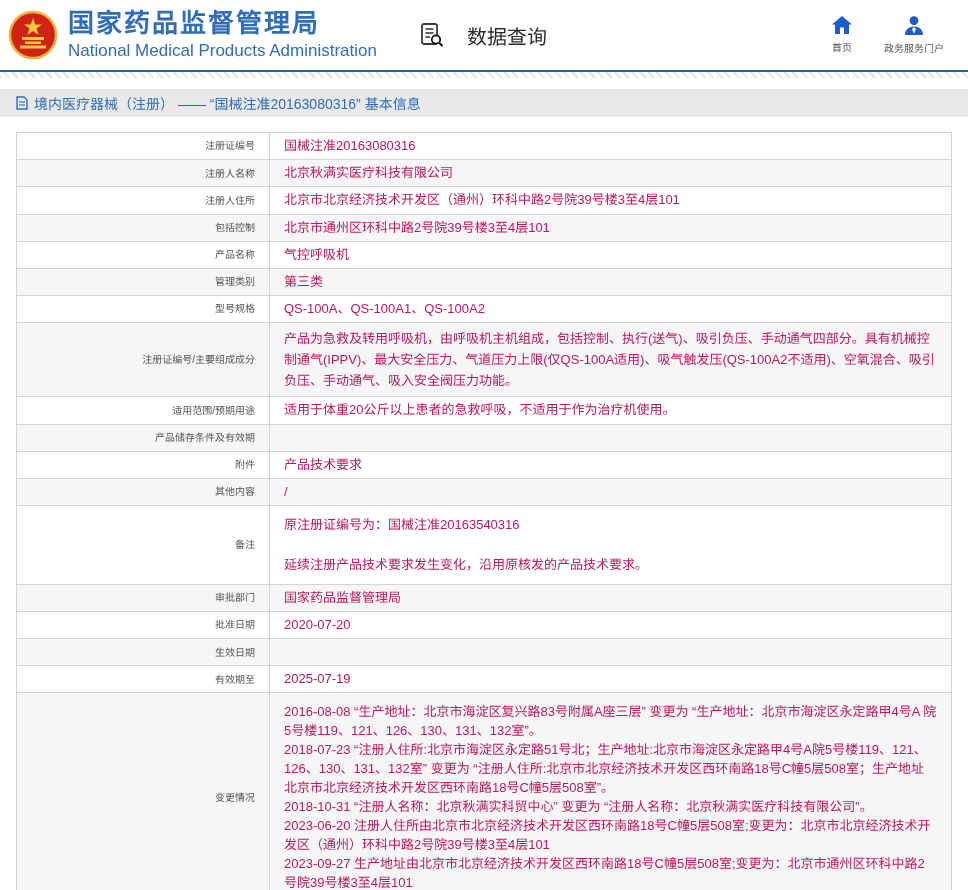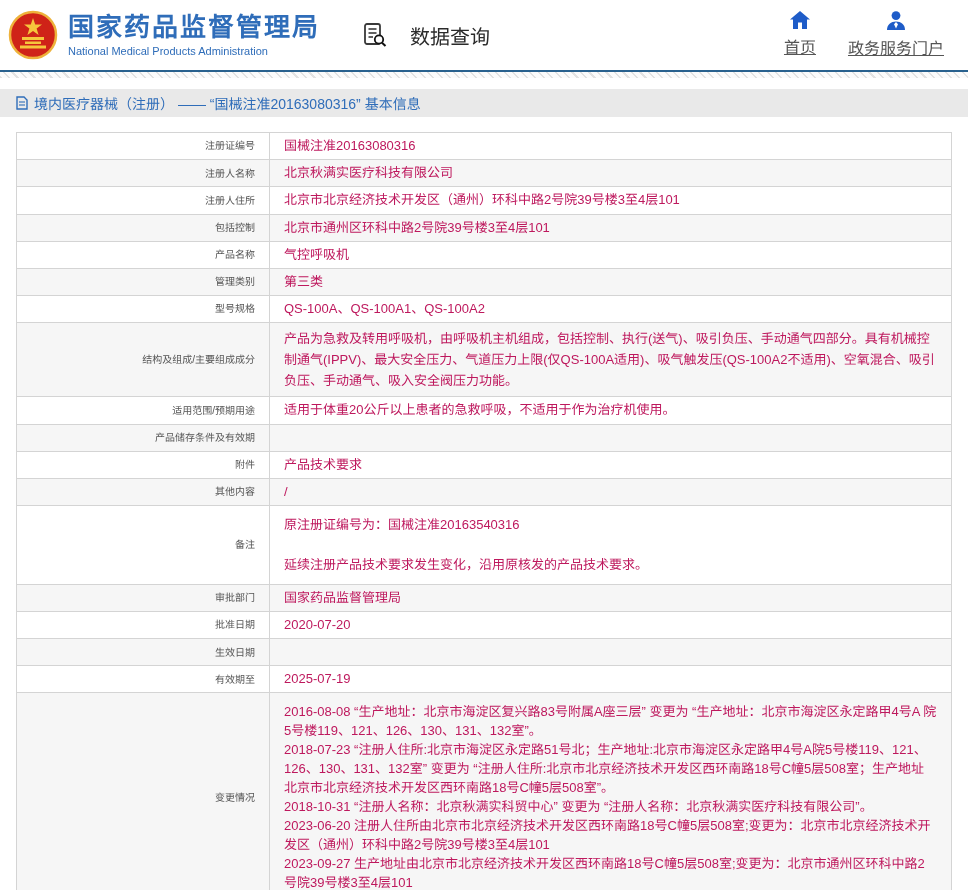--- a/index.html
+++ b/index.html
@@ -5,26 +5,26 @@
   * { box-sizing: border-box; margin: 0; padding: 0; }
   html, body { width: 968px; height: 890px; overflow: hidden; background: #ffffff;
     font-family: "Liberation Sans", "DejaVu Sans", sans-serif; }
 
   
   .header { display: flex; align-items: center; height: 70px; padding: 0 24px 0 8px; background: #fff; }
   .brand { display: flex; align-items: center; gap: 10px; }
   .emblem { width: 50px; height: 50px; flex: none; }
   .brand-text { display: flex; flex-direction: column; }
   .brand-cn { font-size: 26px; font-weight: bold; color: #2f6db9; letter-spacing: 2px; line-height: 1.1; }
-  .brand-en { font-size: 11px; color: #2f6db9; margin-top: 3px; }
+  .brand-en { font-size: 17px; color: #2f6db9; margin-top: 3px; }
   .query { display: flex; align-items: center; gap: 22px; margin-left: 42px; cursor: pointer; }
   .query-label { font-size: 20px; color: #2b2b2b; font-weight: 500; }
   .topnav { margin-left: auto; display: flex; gap: 32px; }
   .topnav-item { display: flex; flex-direction: column; align-items: center; gap: 5px; cursor: pointer; }
-  .topnav-label { font-size: 16px; color: #555; text-decoration: underline; }
+  .topnav-label { font-size: 10px; color: #555; }
 
   
   .rule { border-top: 2px solid #29618e; height: 8px;
     background: repeating-linear-gradient(45deg, #e2e2e2 0 1.5px, #fbfbfb 1.5px 6px); }
 
   
   .breadcrumb { margin-top: 11px; background: #e9e9e9; height: 28px; display: flex; align-items: center;
     padding: 8px 16px; gap: 6px; }
   .breadcrumb-text { color: #2f6db9; font-size: 14px; }
 
@@ -148,21 +148,21 @@
   </div>
 
   <div class="row">
     <div class="cell label">型号规格</div>
     <div class="cell value">
         <span class="plain">QS-100A、QS-100A1、QS-100A2</span>
       </div>
   </div>
 
   <div class="row">
-    <div class="cell label">结构及组成/主要组成成分</div>
+    <div class="cell label">注册证编号/主要组成成分</div>
     <div class="cell value">
         <div class="struct-text">产品为急救及转用呼吸机，由呼吸机主机组成，包括控制、执行(送气)、吸引负压、手动通气四部分。具有机械控制通气(IPPV)、最大安全压力、气道压力上限(仅QS-100A适用)、吸气触发压(QS-100A2不适用)、空氧混合、吸引负压、手动通气、吸入安全阀压力功能。</div>
       </div>
   </div>
 
   <div class="row">
     <div class="cell label">适用范围/预期用途</div>
     <div class="cell value">
         <span class="plain">适用于体重20公斤以上患者的急救呼吸，不适用于作为治疗机使用。</span>
       </div>

